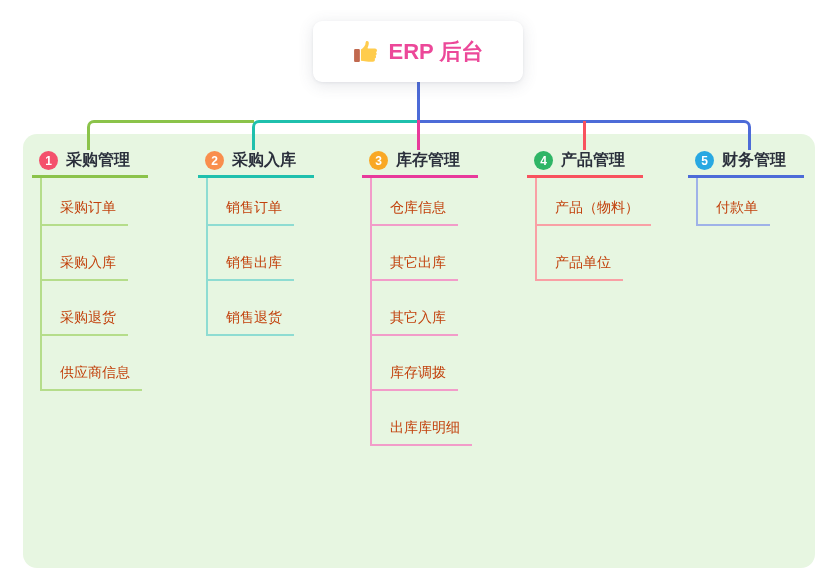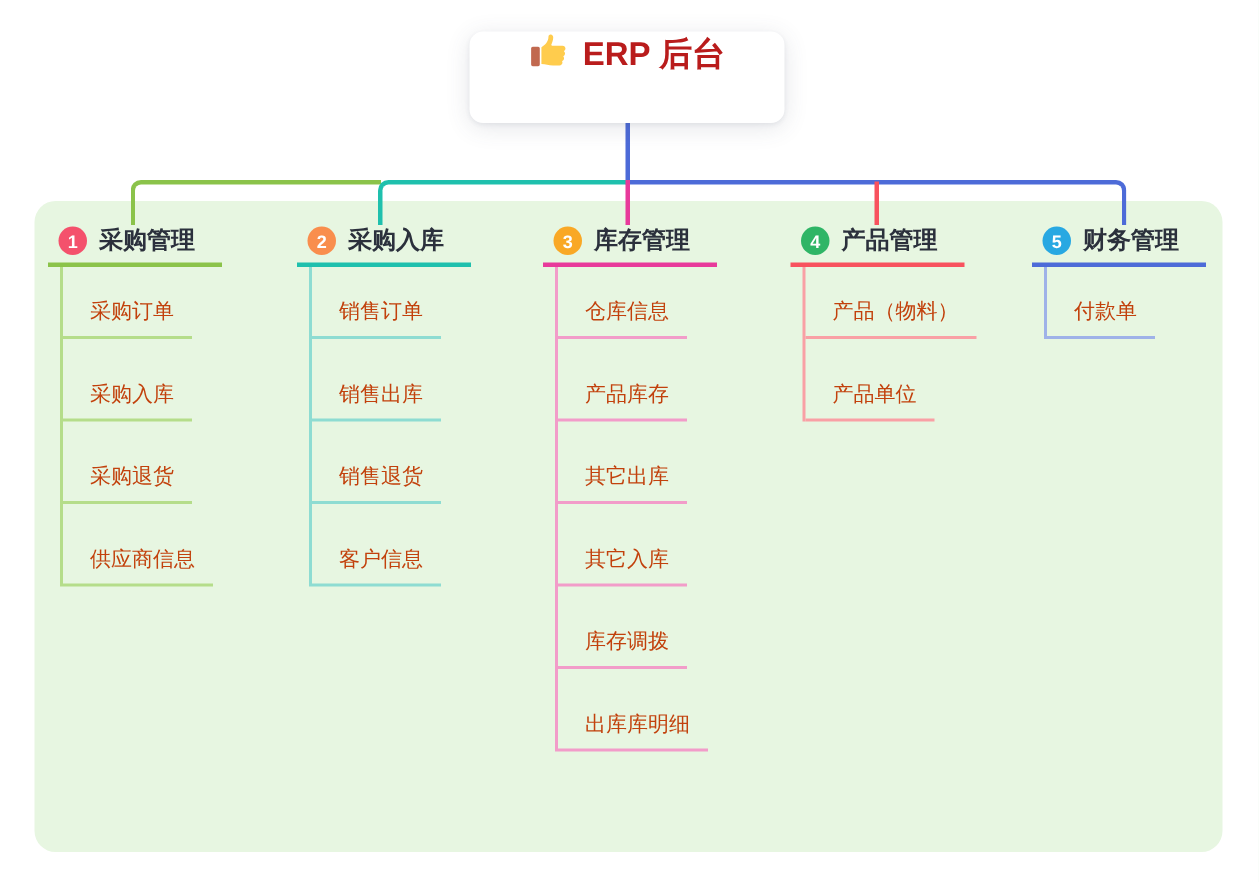--- a/index.html
+++ b/index.html
@@ -5,22 +5,22 @@
   html,body{margin:0;padding:0;background:#fff;}
   .stage{
     position:relative;width:839px;height:588px;background:#ffffff;
     font-family:"Liberation Sans","DejaVu Sans",sans-serif;overflow:hidden;
   }
   
   .root-node{
     position:absolute;left:313px;top:21px;width:210px;height:61px;
     background:#ffffff;border-radius:9px;
     box-shadow:0 3px 16px rgba(70,80,100,.14), 0 1px 3px rgba(70,80,100,.08);
-    display:flex;justify-content:center;gap:10px;
-    font-size:22px;font-weight:600;color:#b91c1c;cursor:pointer;
+    display:flex;align-items:center;justify-content:center;gap:10px;
+    font-size:22px;font-weight:600;color:#ec4899;cursor:pointer;
   }
   .root-node svg{display:block;}
   
   .stem{position:absolute;width:3px;}
   .elbow{position:absolute;box-sizing:border-box;background:transparent;}
   .elbow.left{border-top:3px solid;border-left:3px solid;border-top-left-radius:7px;}
   .elbow.right{border-top:3px solid;border-right:3px solid;border-top-right-radius:7px;}
   
   .panel{
     position:absolute;left:23px;top:134px;width:792px;height:434px;
@@ -88,31 +88,29 @@
   </div>
       <div class="branch" style="left: 198px; --line: #1fc0ad; --light: #8edcd2; --circle: #f98e4d;">
     <div class="branch-title">
       <span class="badge">2</span>
       <span class="t">采购入库</span>
     </div>
     <div class="children">
           <div class="child">销售订单</div>
           <div class="child">销售出库</div>
           <div class="child">销售退货</div>
-          <div class="child">客户信息</div>
         </div>
   </div>
       <div class="branch" style="left: 362px; --line: #e83a9b; --light: #f29cc9; --circle: #f9a825;">
     <div class="branch-title">
       <span class="badge">3</span>
       <span class="t">库存管理</span>
     </div>
     <div class="children">
           <div class="child">仓库信息</div>
-          <div class="child">产品库存</div>
           <div class="child">其它出库</div>
           <div class="child">其它入库</div>
           <div class="child">库存调拨</div>
           <div class="child">出库库明细</div>
         </div>
   </div>
       <div class="branch" style="left: 527px; --line: #f8525e; --light: #f9a0a5; --circle: #2fb566;">
     <div class="branch-title">
       <span class="badge">4</span>
       <span class="t">产品管理</span>

